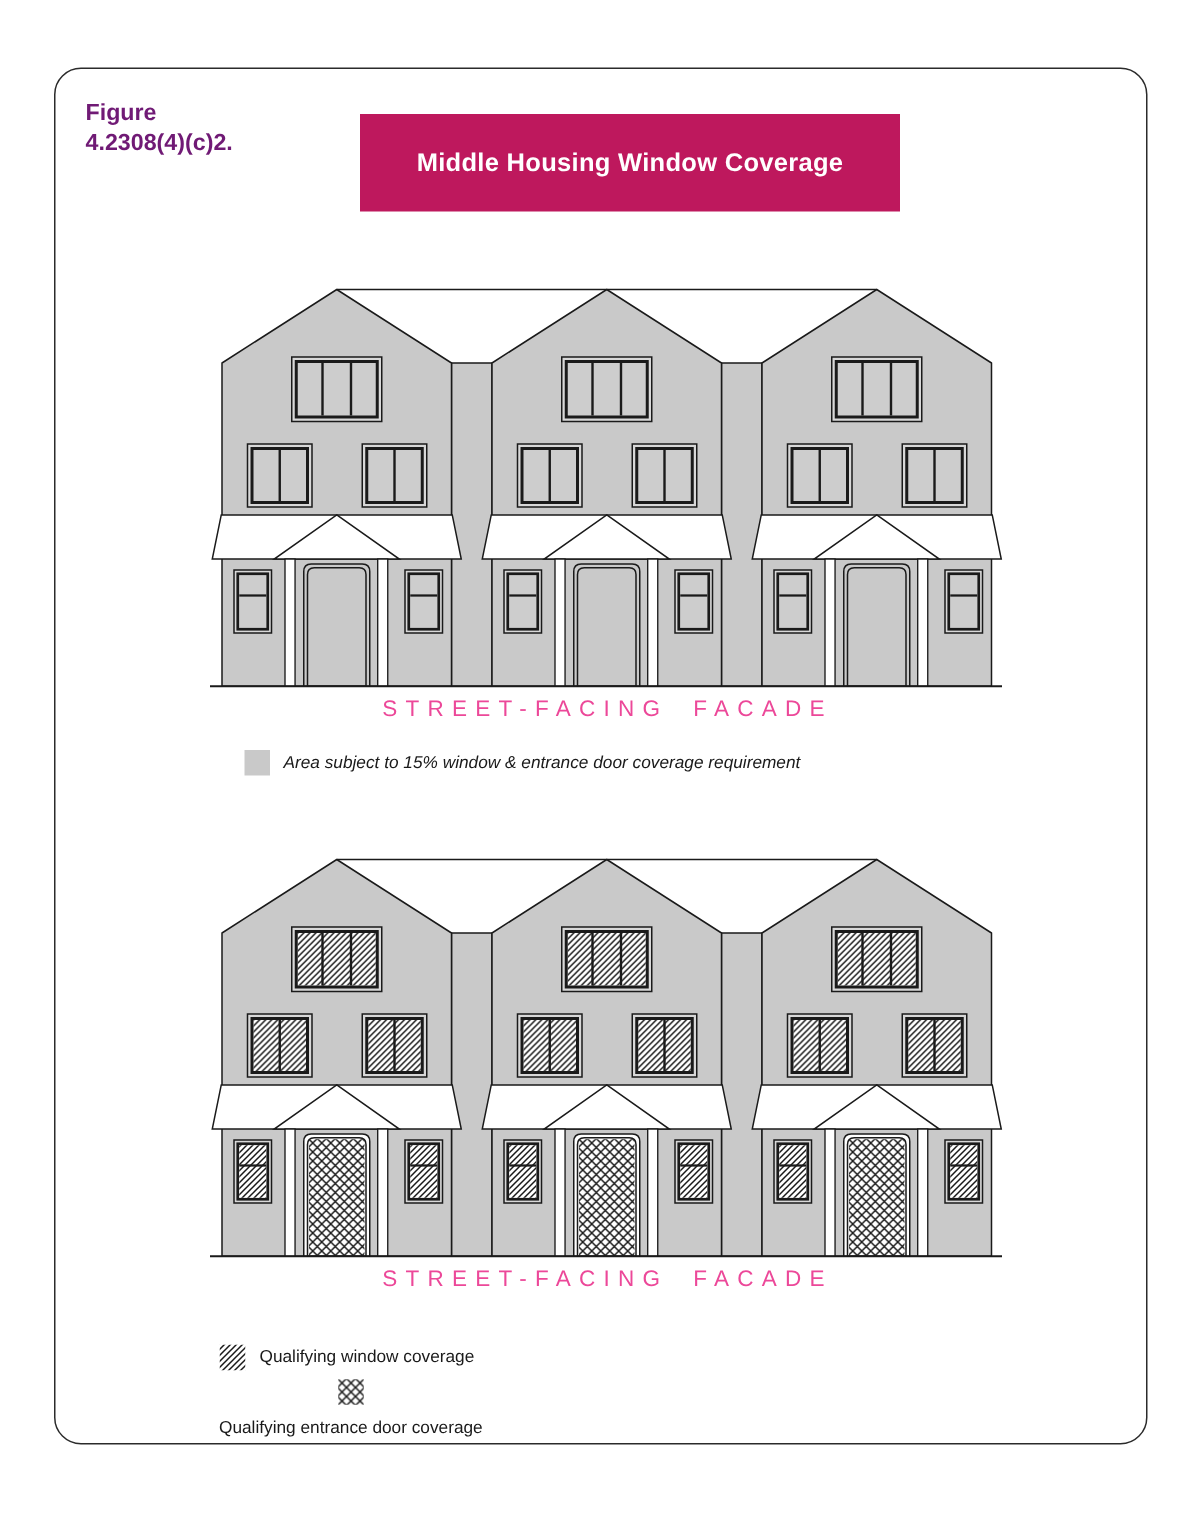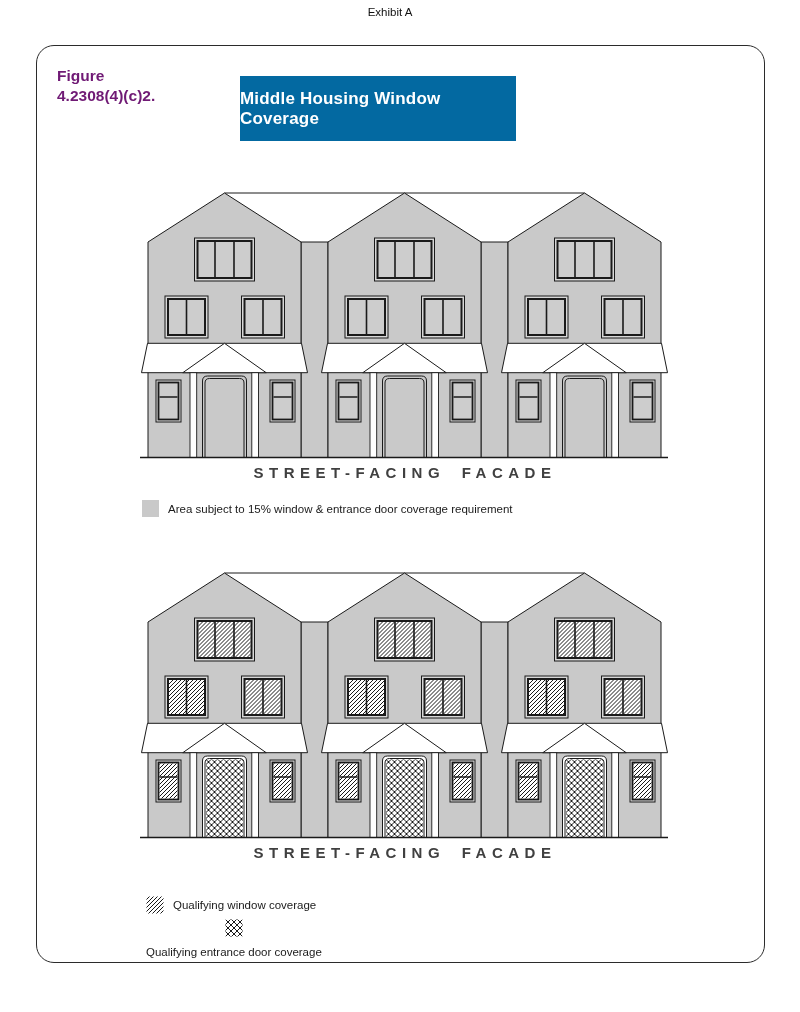--- a/index.html
+++ b/index.html
@@ -22,32 +22,31 @@
   .page-frame{
     left:36px;top:45px;width:727px;height:916px;
     border:1.6px solid #2b2b2b;border-radius:18px;
     background:#ffffff;
   }
   .figure-label{
     left:57px;top:66px;
     font-weight:bold;font-size:15.5px;line-height:20px;color:#701a75;
   }
   .title-banner{
-    left:240px;top:76px;width:276px;height:65px;
-    background:#0369a1;color:#ffffff;
+    left:240px;top:76px;width:360px;height:65px;
+    background:#be185d;color:#ffffff;
     display:flex;align-items:center;justify-content:center;
     font-weight:bold;font-size:17px;letter-spacing:0.2px;
   }
   .facade-svg{display:block;}
   .facade-caption{
     left:140px;width:530px;
     text-align:center;
     font-size:15px;letter-spacing:5.5px;word-spacing:7px;
-    color:#404040;
-    font-weight:bold;
+    color:#ec4899;
   }
   .legend-row{
     display:flex;align-items:center;gap:9px;
     font-size:11.5px;color:#1a1a1a;
   }
   .legend-swatch-gray{
     width:17px;height:17px;background:#c9c9c9;flex:0 0 auto;
   }
   .legend-swatch-svg{flex:0 0 auto;display:block;}
   .defs-holder{position:absolute;width:0;height:0;overflow:hidden;}
@@ -136,21 +135,20 @@
       <rect x="42" y="184.7" width="6.7" height="84.8" fill="#ffffff" stroke="#1a1a1a" stroke-width="0.9"></rect>
       <rect x="103.8" y="184.7" width="6.7" height="84.8" fill="#ffffff" stroke="#1a1a1a" stroke-width="0.9"></rect>
       <use href="#doorH" x="54.5" y="188"></use>
       <use href="#wSh" x="8" y="192"></use>
       <use href="#wSh" x="122" y="192"></use>
     </g>
   </defs>
 </svg>
 
 <div class="abs page-header">
-  <div>Exhibit A</div>
 </div>
 
 <div class="abs page-frame"></div>
 
 <div class="abs figure-label">
   <div>Figure</div>
   <div>4.2308(4)(c)2.</div>
 </div>
 
 <div class="abs title-banner">
@@ -162,21 +160,21 @@
   <rect x="161" y="54" width="27" height="215.5" fill="#c9c9c9" stroke="#1a1a1a" stroke-width="1"></rect>
   <rect x="341" y="54" width="27" height="215.5" fill="#c9c9c9" stroke="#1a1a1a" stroke-width="1"></rect>
   <use href="#unitP" x="8"></use>
   <use href="#unitP" x="188"></use>
   <use href="#unitP" x="368"></use>
   <line x1="0" y1="269.5" x2="528" y2="269.5" stroke="#1a1a1a" stroke-width="1.4"></line>
 </svg>
 
 <div class="abs facade-caption" style="top:464px;">STREET-FACING FACADE</div>
 
-<div class="abs legend-row" style="left:142px;top:500px;">
+<div class="abs legend-row" style="left:163px;top:500px;font-style:italic;">
   <span class="legend-swatch-gray"></span>
   <span>Area subject to 15% window &amp; entrance door coverage requirement</span>
 </div>
 
 <svg class="abs facade-svg" style="left:140px;top:568px;" width="530" height="280" viewBox="0 0 530 280">
   <line x1="84.5" y1="5" x2="444.5" y2="5" stroke="#1a1a1a" stroke-width="1"></line>
   <rect x="161" y="54" width="27" height="215.5" fill="#c9c9c9" stroke="#1a1a1a" stroke-width="1"></rect>
   <rect x="341" y="54" width="27" height="215.5" fill="#c9c9c9" stroke="#1a1a1a" stroke-width="1"></rect>
   <use href="#unitH" x="8"></use>
   <use href="#unitH" x="188"></use>

